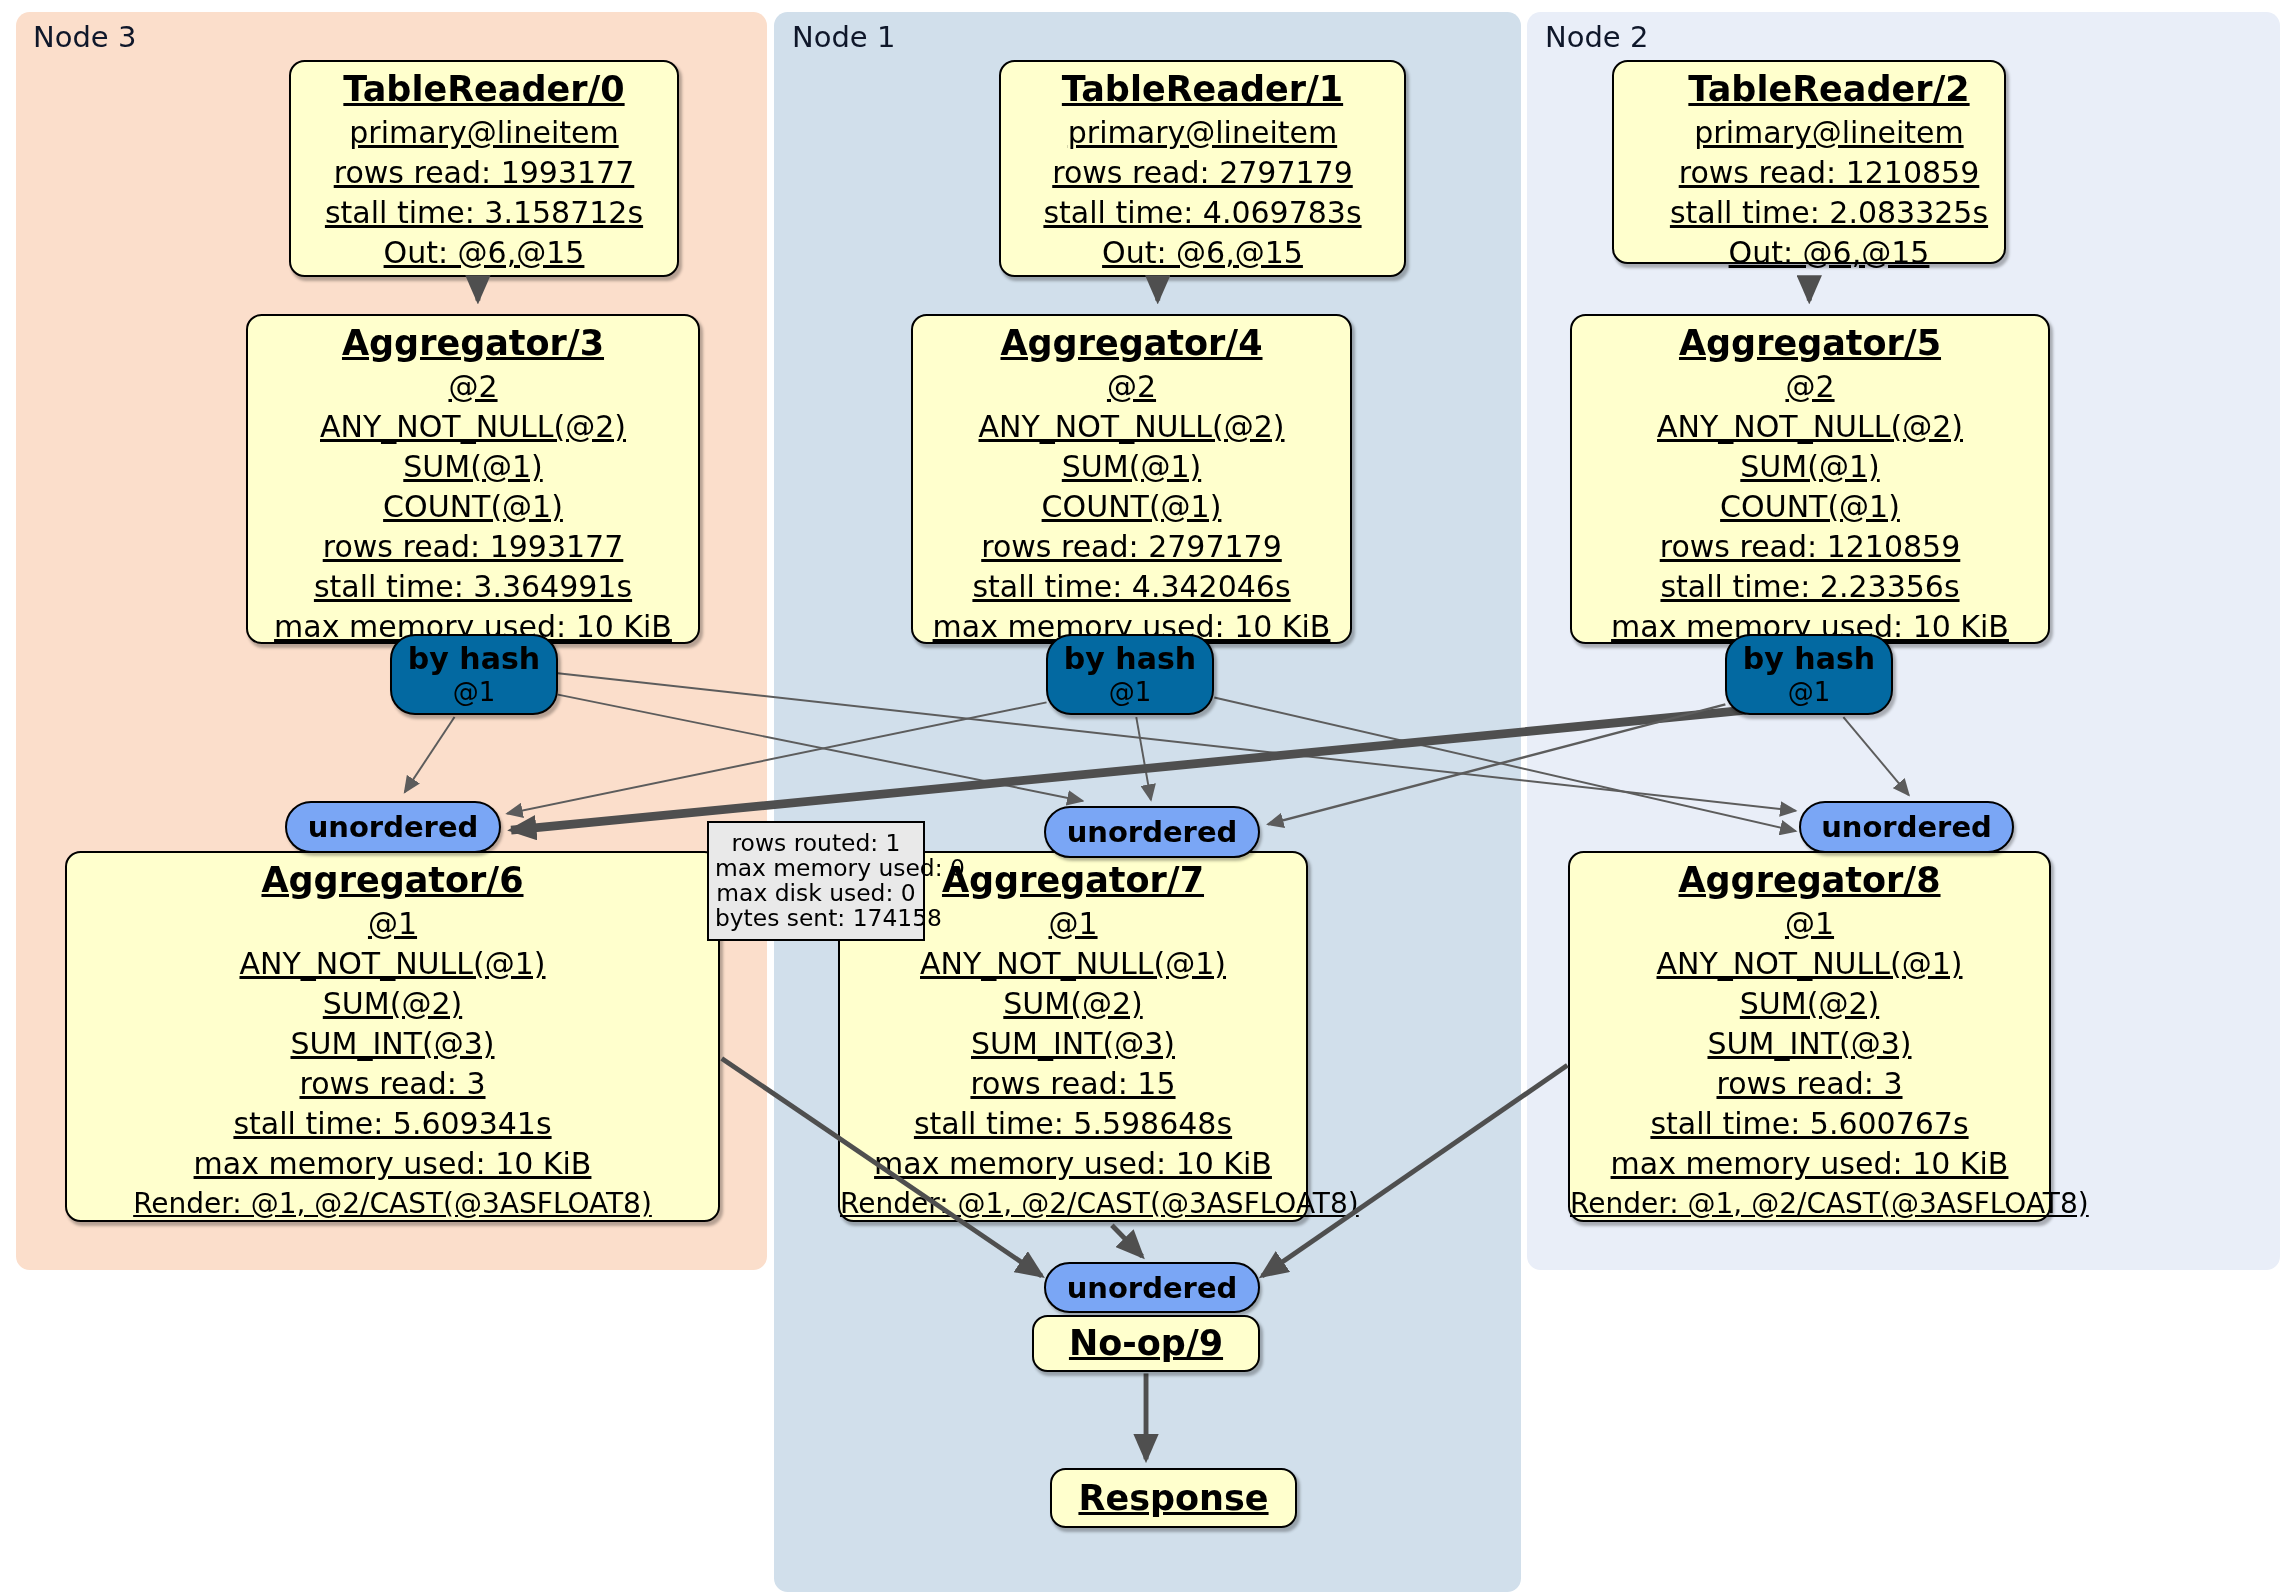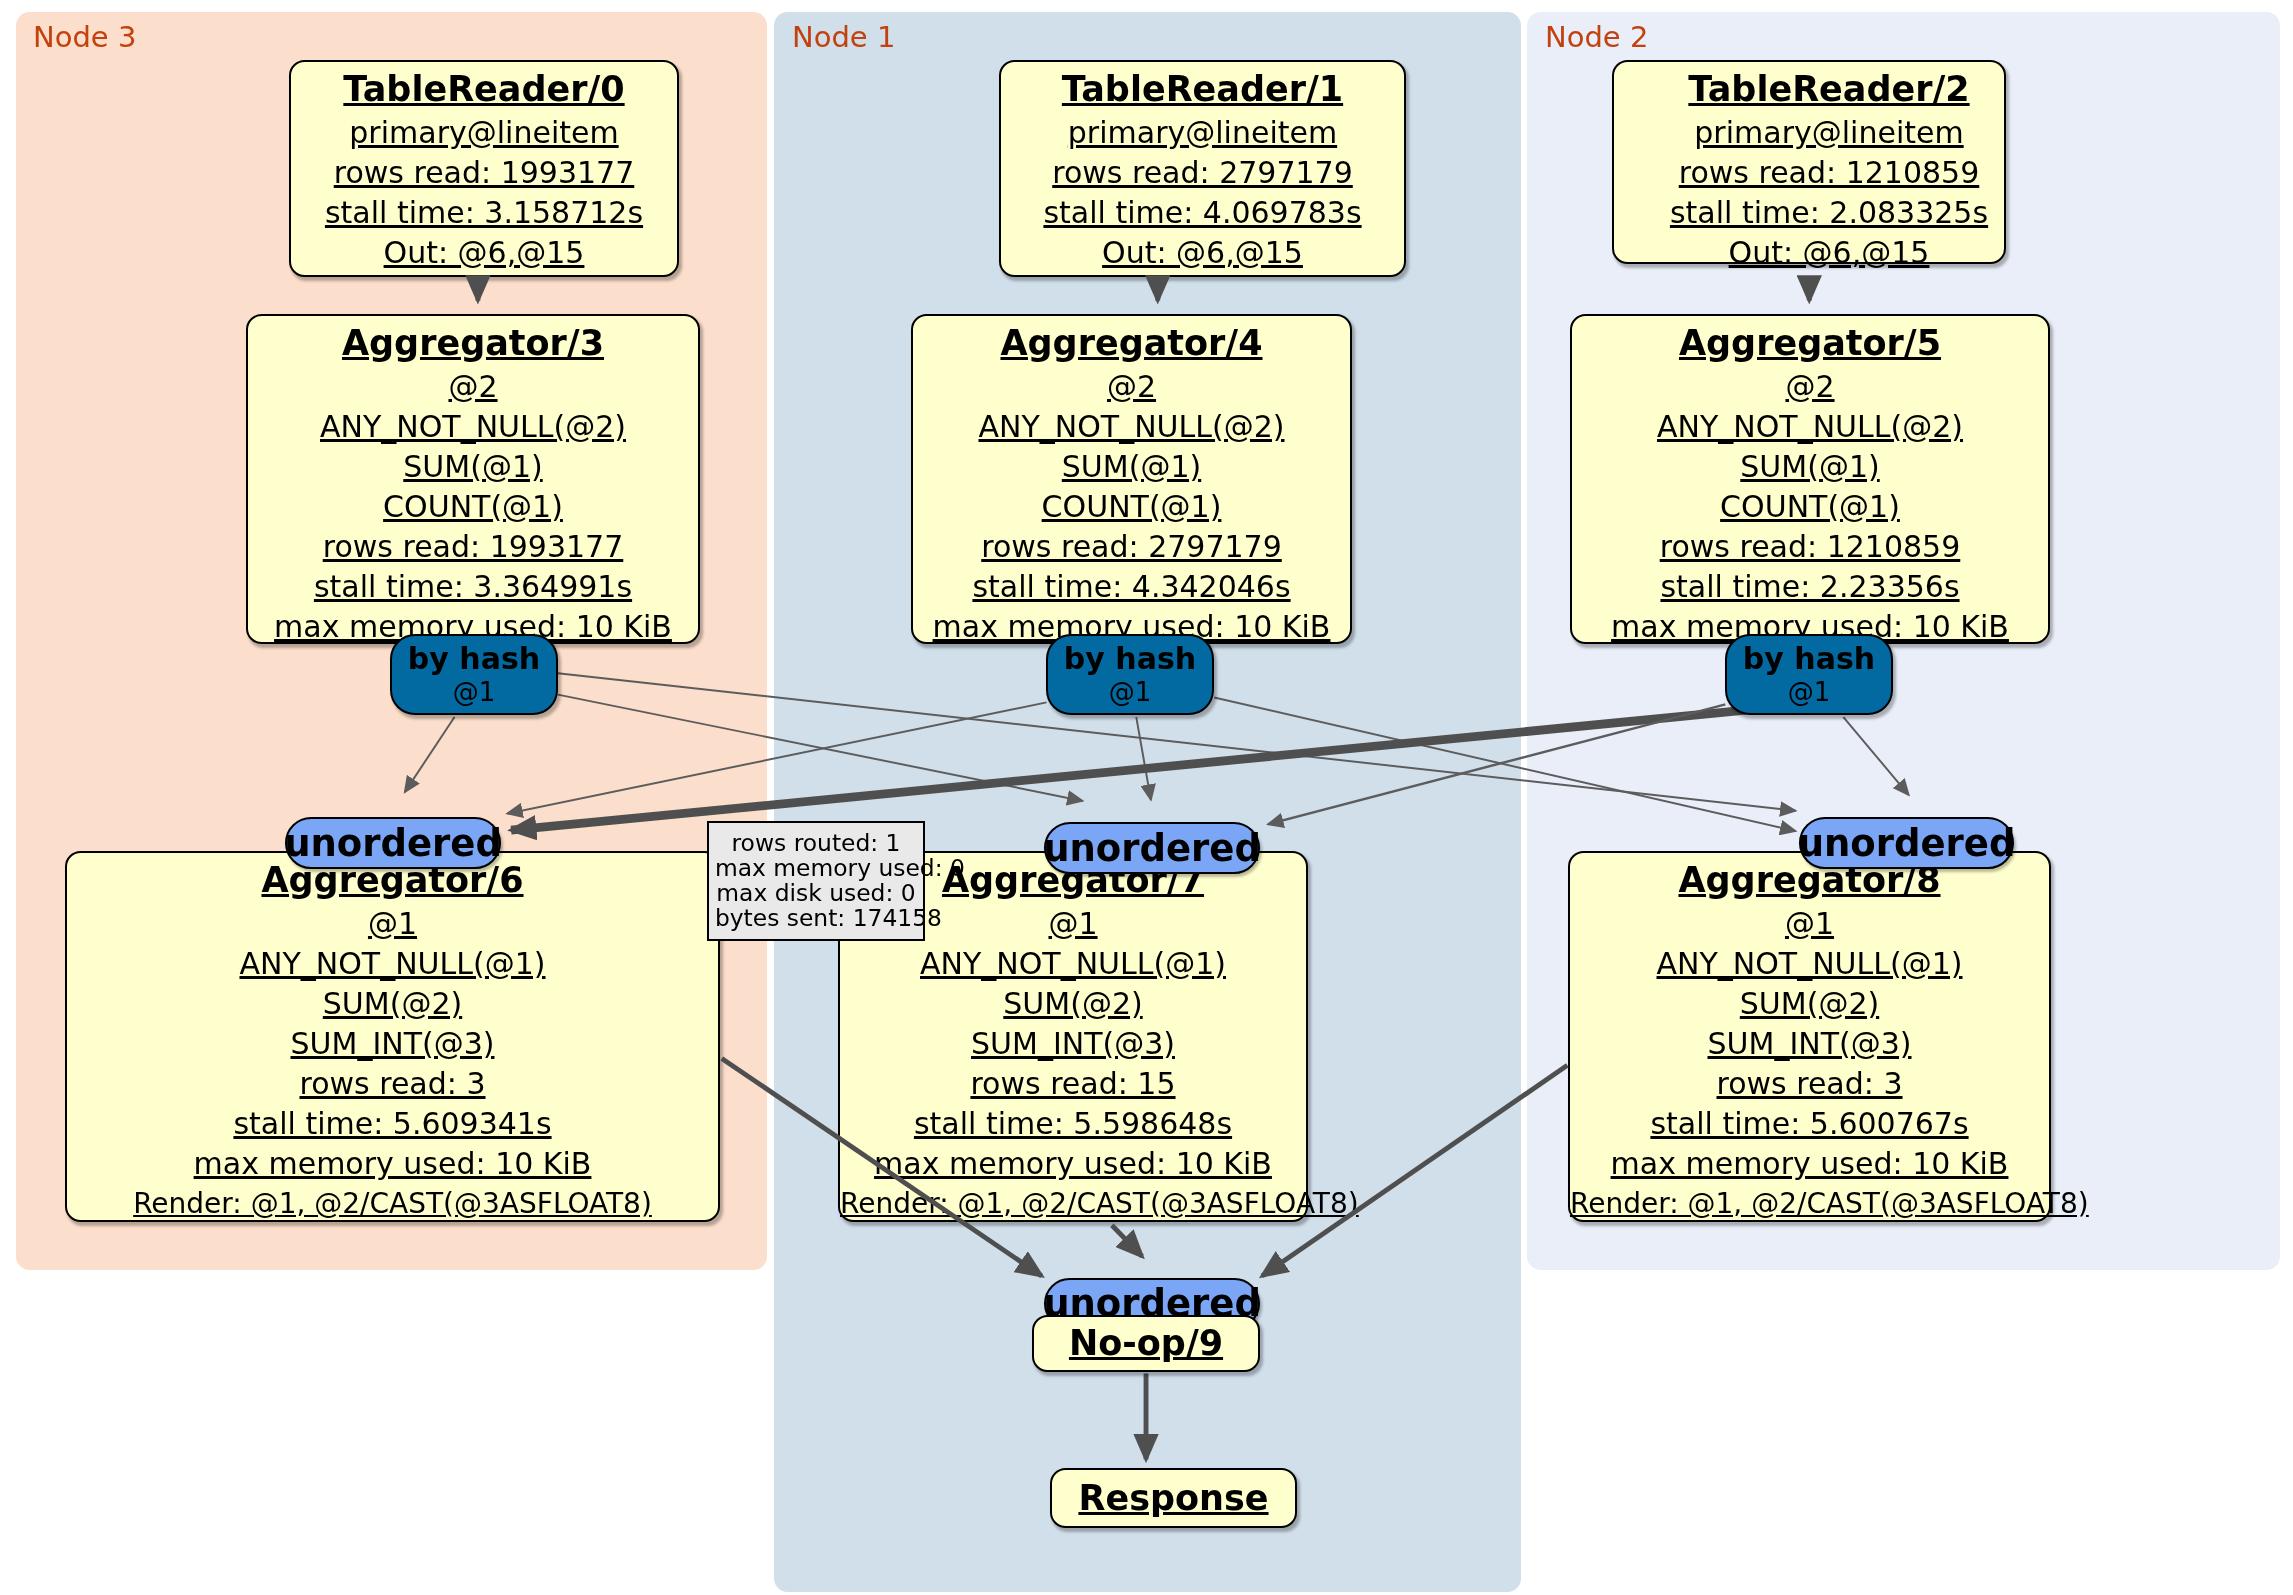--- a/index.html
+++ b/index.html
@@ -1,34 +1,34 @@
 <!DOCTYPE html>
 <html><head>
 <meta charset="utf-8">
 <style>
   html,body{margin:0;padding:0;background:#ffffff;}
   .canvas{position:relative;width:2294px;height:1596px;overflow:hidden;
           font-family:"DejaVu Sans","Liberation Sans",sans-serif;color:#000;}
   .region{position:absolute;border-radius:13.7px;}
-  .rlabel{position:absolute;font-size:29px;color:#c2410c;}
+  .rlabel{position:absolute;font-size:29px;color:#0f172a;}
   .edges{position:absolute;left:0;top:0;z-index:3;pointer-events:none;}
   .box{position:absolute;background:#ffffcd;border:2.9px solid #000;border-radius:15.6px;
        box-shadow:2.9px 3.9px 2.9px rgba(0,0,0,0.28);text-align:center;z-index:2;box-sizing:border-box;text-decoration:underline;}
   .box .title{font-weight:bold;font-size:35px;line-height:47px;padding-top:3.9px;white-space:nowrap;}
   .box .line{font-size:30px;line-height:40px;white-space:nowrap;}
   .box .line.render{font-size:28px;}
   .lbl-only{display:flex;align-items:center;justify-content:center;z-index:4;}
   .lbl-only .title{padding-top:0;}
   .router{position:absolute;background:#0369a1;border:2.9px solid #000;border-radius:25px;
           box-shadow:2.9px 3.9px 2.9px rgba(0,0,0,0.28);text-align:center;z-index:4;box-sizing:border-box;}
   .router .rl{font-weight:bold;font-size:30px;line-height:39px;padding-top:2.9px;}
   .router .rs{font-size:26px;line-height:29px;}
   .stream{position:absolute;background:#7aa6f5;border:2.9px solid #000;border-radius:27px;
           box-shadow:2px 2.9px 2.9px rgba(0,0,0,0.28);display:flex;align-items:center;justify-content:center;
-          font-weight:bold;font-size:37px;z-index:4;box-sizing:border-box;margin-top:16px;}
+          font-weight:bold;font-size:29px;z-index:4;box-sizing:border-box;}
   .tooltip{position:absolute;left:707px;top:821px;width:218px;background:#e9e9e9;border:2.4px solid #000;
            z-index:6;text-align:center;padding:7.8px 5.9px;box-sizing:border-box;}
   .tooltip .tline{font-size:23.4px;line-height:25px;white-space:nowrap;}
 </style>
 </head>
 <body>
 
 <div class="canvas">
 
   <div class="region" style="left:15.6px;top:11.7px;width:751px;height:1258px;background:#fbdecb;"></div>

